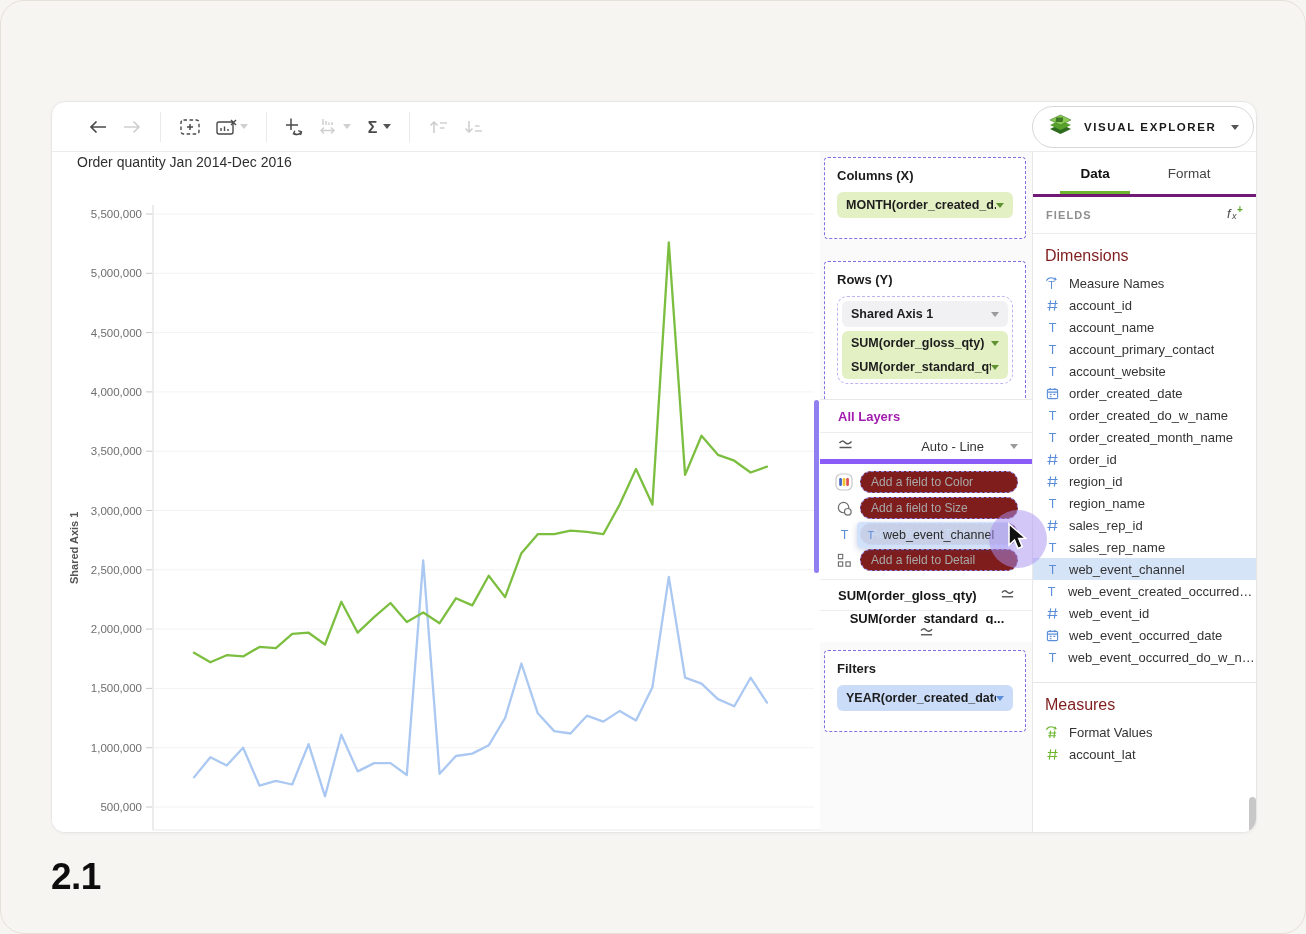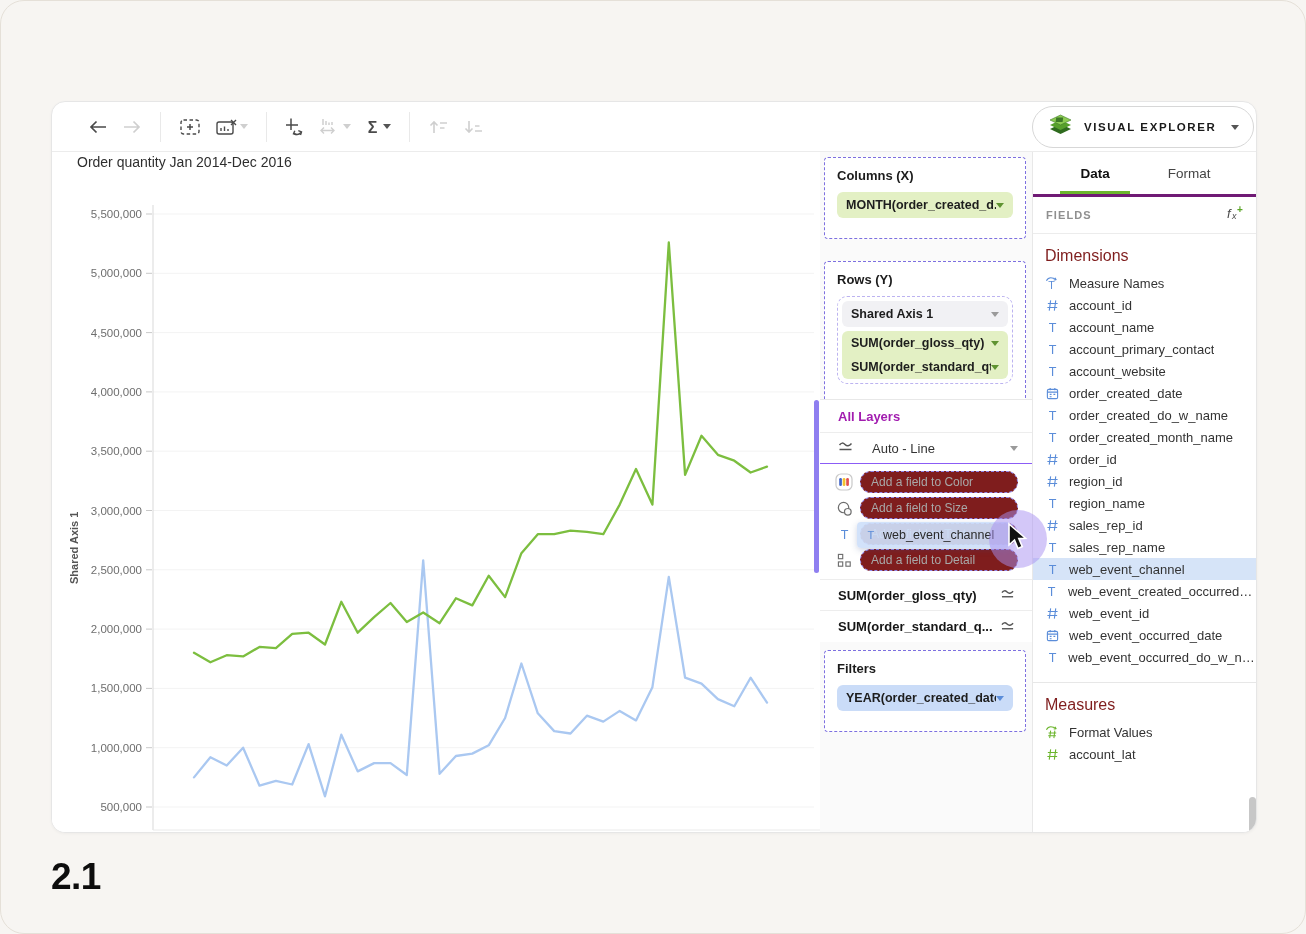--- a/index.html
+++ b/index.html
@@ -62,33 +62,33 @@
   .rows-group { border:1.4px dashed #bcb3f0; border-radius:10px; padding:4px; }
   .green-block { background:#e3f0c4; border-radius:6px; margin-top:4px; }
   .green-block .pill { background:transparent; height:24px; }
   
   .all-layers {
     position:absolute; left:0; top:247px; width:212px; height:243px;
     background:#fff; border-top:1px solid #e8e8e8; border-bottom:1px solid #e8e8e8;
   }
   .accent-bar { position:absolute; left:-6px; top:0px; width:5px; height:173px; background:#8f7ff0; border-radius:3px; }
   .al-header { font-size:13px; font-weight:bold; color:#a21caf; padding:9px 0 8px 18px; border-bottom:1px solid #ededed; }
-  .mark-row { display:flex; align-items:center; gap:18px; padding:0 14px 0 18px; height:31px; border-bottom:1px solid #8b5cf6; cursor:pointer; }
+  .mark-row { display:flex; align-items:center; gap:26px; padding:0 14px 0 18px; height:31px; border-bottom:5px solid #8b5cf6; cursor:pointer;text-align:right; }
   .mark-row .lbl { flex:1; font-size:13px; color:#333; }
   .drop-zone { padding:5px 0 6px 0; border-bottom:1px solid #ededed; position:relative; }
   .drop-row { display:flex; align-items:center; height:26px; padding-left:15px; }
   .drop-pill {
     margin-left:7px; width:158px; height:22px; border:1.4px dashed #9287e8; border-radius:11px;
     display:flex; align-items:center; padding:0 10px; font-size:12px; color:#a8a8a8; background:#7f1d1d;
   }
   .layer-row {
     display:flex; align-items:center; height:31px; padding:0 16px 0 18px;
     border-bottom:1px solid #ededed; background:#fff;
   }
-  .layer-row:last-child { border-bottom:none; }
+  .layer-row:last-child { border-bottom:none;flex-direction:column; }
   .layer-row .lbl { flex:1; font-size:13px; font-weight:bold; color:#161616; white-space:nowrap; overflow:hidden; }
   
   .drag-pill {
     position:absolute; left:37px; top:122px; width:153px; height:26px; z-index:5;
     background:rgba(206,223,250,.92); border-radius:4px; box-shadow:0 2px 6px rgba(60,80,140,.25);
     display:flex; align-items:center; gap:6px; padding:0 8px; font-size:12.5px; color:#2b2b2b;
   }
   .drag-circle {
     position:absolute; left:937px; top:408px; width:58px; height:58px; border-radius:50%;
     background:rgba(167,144,242,.5); z-index:6; pointer-events:none;

